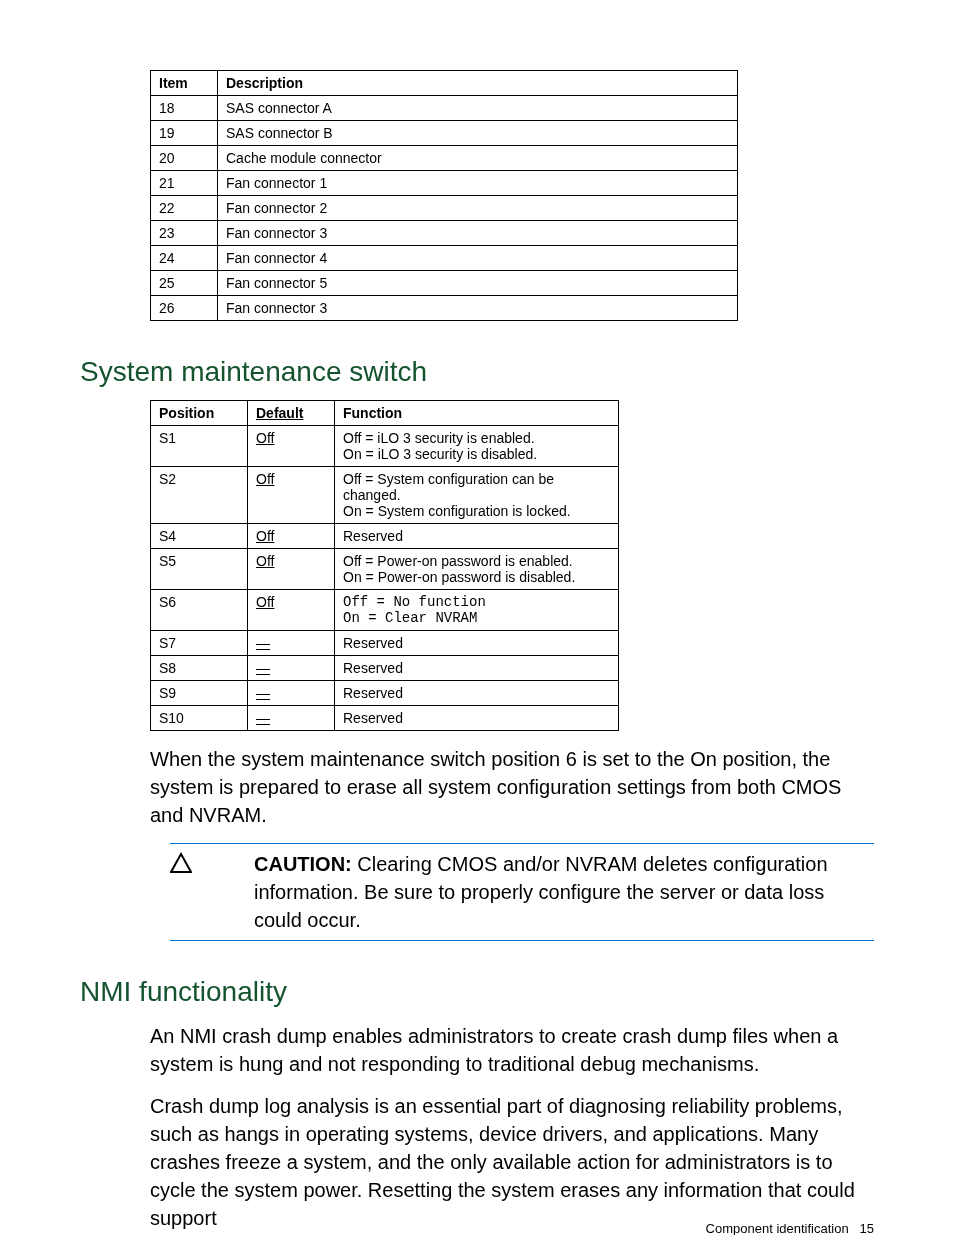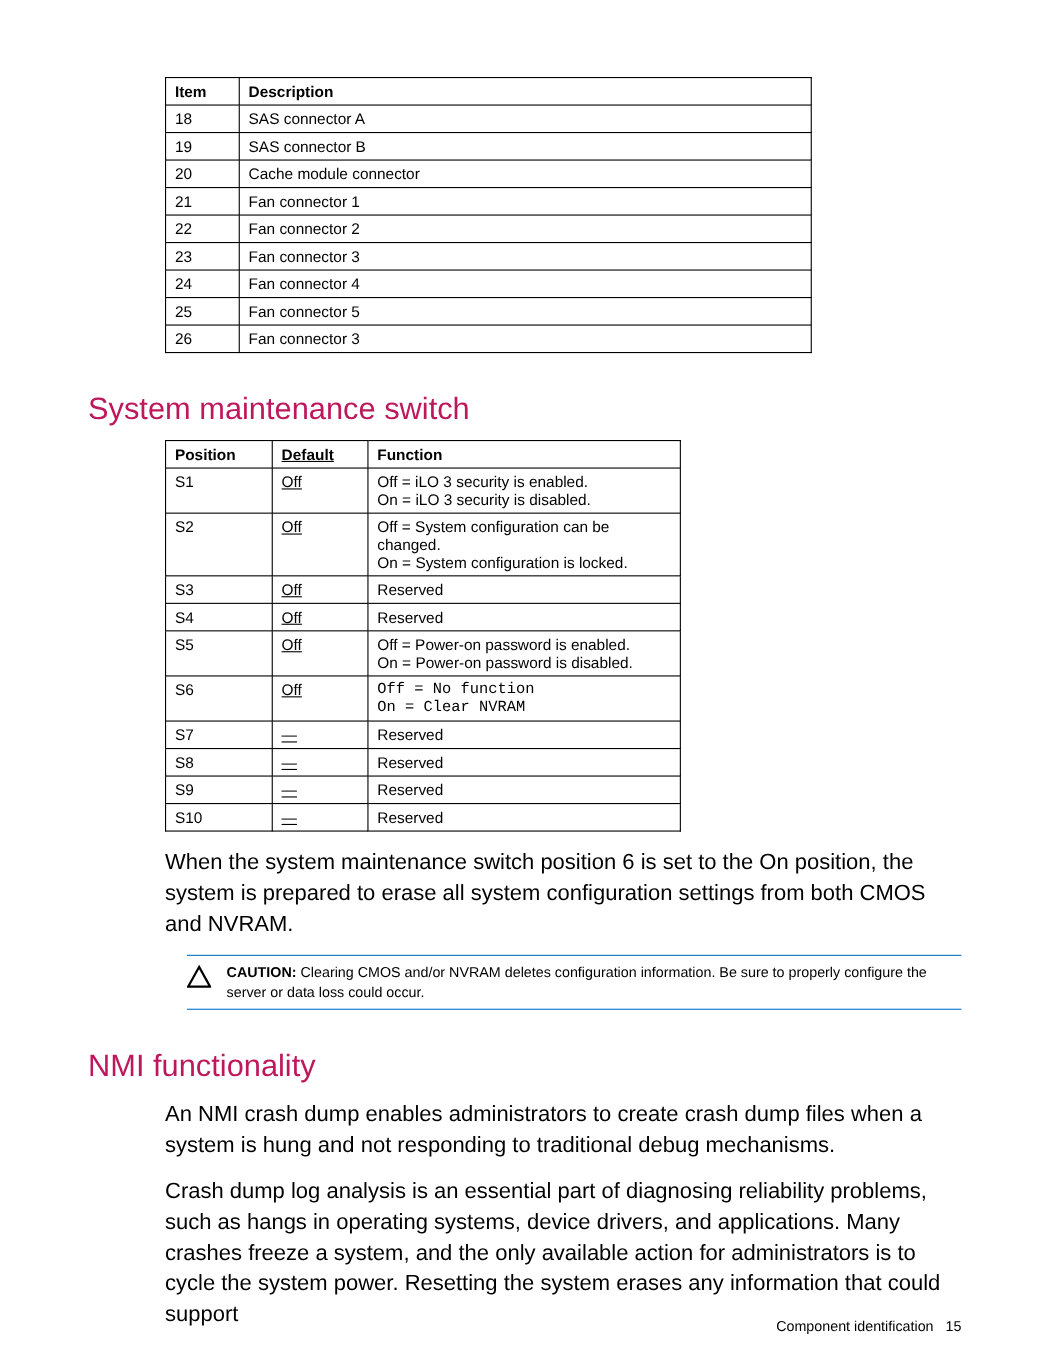--- a/index.html
+++ b/index.html
@@ -31,21 +31,21 @@
     font-weight: bold;
   }
   .table1 { width: 588px; }
   .table1 td:first-child, .table1 th:first-child { width: 50px; }
   .table2 { width: 469px; }
   .table2 th:nth-child(1), .table2 td:nth-child(1) { width: 80px; }
   .table2 th:nth-child(2), .table2 td:nth-child(2) { width: 70px; text-decoration: underline; }
   h2 {
     font-family: Arial, Helvetica, sans-serif;
     font-weight: normal;
-    color: #be185d;
+    color: #14532d;
     font-size: 28px;
     margin: 35px 0 12px 0;
   }
   p {
     font-size: 20px;
     line-height: 1.4;
     margin: 14px 0 14px 70px;
   }
   .caution-box {
     margin: 10px 0 10px 90px;
@@ -56,22 +56,23 @@
     align-items: flex-start;
   }
   .caution-icon {
     font-size: 22px;
     margin-right: 14px;
     line-height: 1;
     flex-shrink: 0;
     margin-top: 2px;
   }
   .caution-text {
-    font-size: 13px;
+    font-size: 20px;
     line-height: 1.4;
+    margin-left: 48px;
   }
   .caution-label {
     font-weight: bold;
   }
   .footer {
     position: absolute;
     bottom: 40px;
     right: 80px;
     font-size: 13px;
   }
@@ -143,25 +144,20 @@
           <td>S1</td>
           <td>Off</td>
           <td style="white-space: pre-line; margin-top: 37px;">Off = iLO 3 security is enabled.
 On = iLO 3 security is disabled.</td>
         </tr>
         <tr>
           <td>S2</td>
           <td>Off</td>
           <td style="white-space: pre-line;">Off = System configuration can be changed.
 On = System configuration is locked.</td>
-        </tr>
-        <tr>
-          <td>S3</td>
-          <td>Off</td>
-          <td style="white-space: pre-line;">Reserved</td>
         </tr>
         <tr>
           <td>S4</td>
           <td>Off</td>
           <td style="white-space: pre-line;">Reserved</td>
         </tr>
         <tr>
           <td>S5</td>
           <td>Off</td>
           <td style="white-space: pre-line;">Off = Power-on password is enabled.

